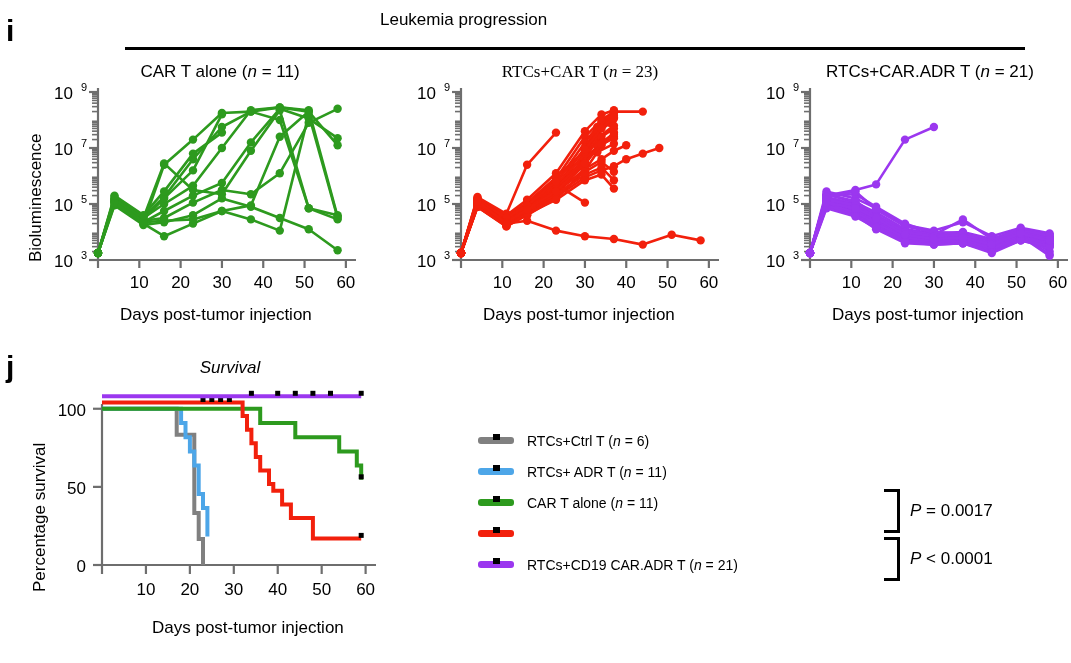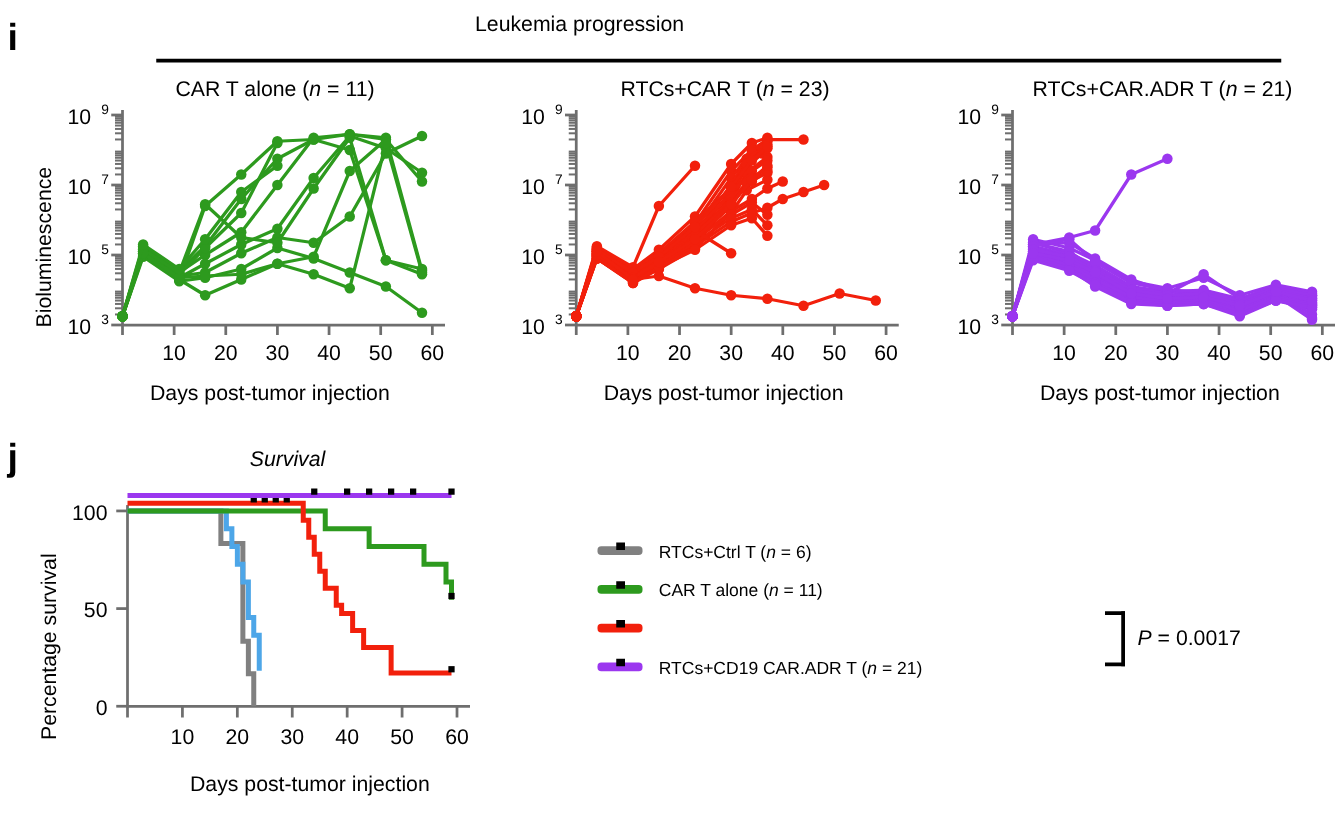--- a/index.html
+++ b/index.html
@@ -19,21 +19,21 @@
     position:absolute;font-size:17px;white-space:nowrap;
   }
   #leukemia-title{left:380px;top:10px;width:320px;}
   .group-rule{position:absolute;background:#000;height:3px;}
   #leukemia-rule{left:125px;top:47px;width:900px;}
 
   .subplot-title{
     position:absolute;font-size:17px;text-align:center;white-space:nowrap;
   }
   #title-p1{left:60px;top:62px;width:320px;}
-  #title-p2{left:420px;top:62px;width:320px;}
+  #title-p2{left:420px;top:62px;width:320px;font-family:Liberation Serif, serif;}
   #title-p3{left:770px;top:62px;width:320px;}
 
   .axis-title{position:absolute;font-size:17px;white-space:nowrap;text-align:center;}
   #xlab-p1{left:120px;top:305px;}
   #xlab-p2{left:483px;top:305px;}
   #xlab-p3{left:832px;top:305px;}
   #xlab-j{left:152px;top:618px;}
 
   .ylab-rot{
     position:absolute;font-size:17px;white-space:nowrap;
@@ -918,29 +918,37 @@
     <rect class="censor" x="328.0" y="20.8" width="5" height="5"></rect>
     <rect class="censor" x="358.7" y="20.8" width="5" height="5"></rect>
   </svg>
 
 <div id="legend">
     <div class="legend-row">
       <span class="legend-swatch" style="background: rgb(128, 128, 128);"></span>
       <span class="legend-label">RTCs+Ctrl T (<i>n</i> = 6)</span>
     </div>
     <div class="legend-row">
+      <span class="legend-swatch" style="background: rgb(77, 166, 232);"></span>
+      <span class="legend-label">RTCs+ ADR T (<i>n</i> = 11)</span>
+    </div>
+    <div class="legend-row">
       <span class="legend-swatch" style="background: rgb(45, 154, 30);"></span>
       <span class="legend-label">CAR T alone (<i>n</i> = 11)</span>
     </div>
     <div class="legend-row">
       <span class="legend-swatch" style="background: rgb(242, 32, 12);"></span>
     </div>
     <div class="legend-row">
       <span class="legend-swatch" style="background: rgb(155, 55, 239);"></span>
       <span class="legend-label">RTCs+CD19 CAR.ADR T (<i>n</i> = 21)</span>
     </div>
   </div>
 <div id="pvals">
     <div class="pval-row">
       <span class="bracket"></span>
       <span class="pval-text"><i>P</i> = 0.0017</span>
     </div>
+    <div class="pval-row">
+      <span class="bracket"></span>
+      <span class="pval-text"><i>P</i> &lt; 0.0001</span>
+    </div>
   </div>
 
 </body></html>

